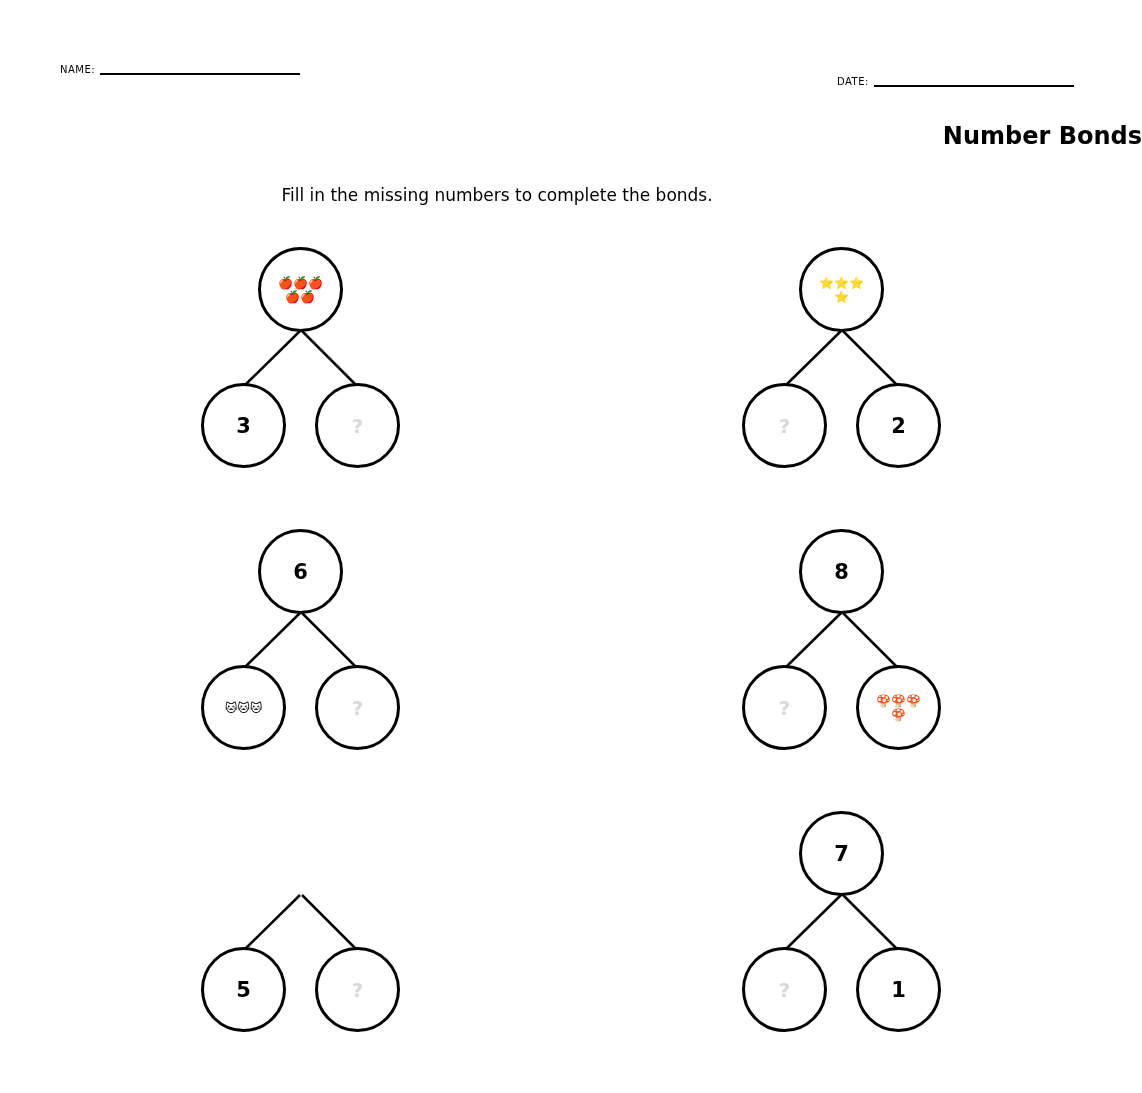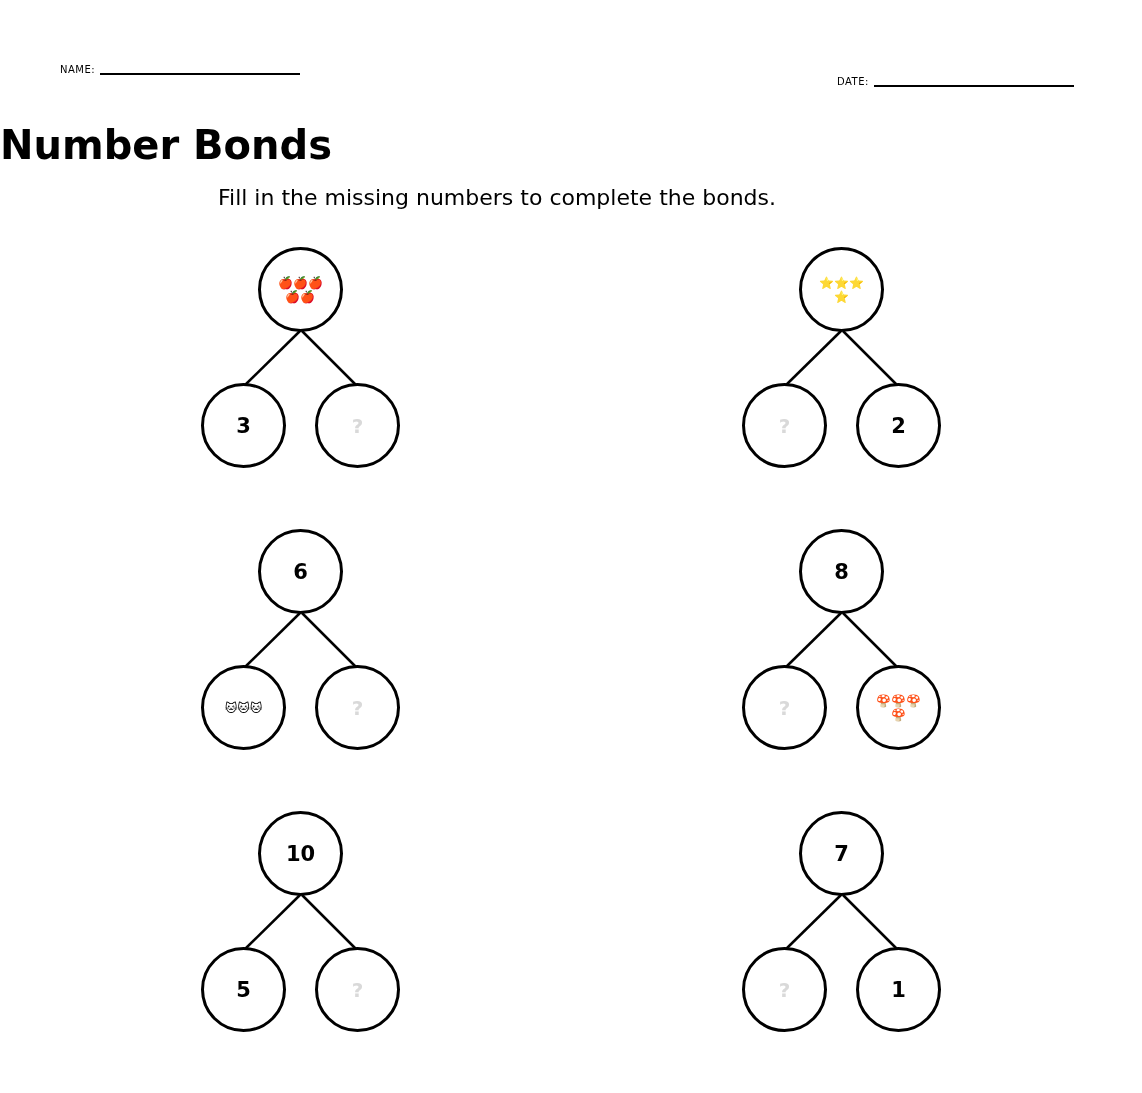--- a/index.html
+++ b/index.html
@@ -3,24 +3,24 @@
 <meta charset="utf-8">
 <style>
   html, body { margin: 0; padding: 0; background: #ffffff; }
   body { width: 1142px; height: 1093px; position: relative; overflow: hidden;
          font-family: "DejaVu Sans", sans-serif; color: #000; }
   .field { position: absolute; top: 62px; display: flex; align-items: flex-end; font-size: 10px; letter-spacing: 0.5px; }
   .field .lbl { margin-right: 5px; line-height: 16px; }
   .field .line { width: 200px; border-bottom: 2px solid #000; height: 0; margin-bottom: 3px; }
   #name-field { left: 60px; }
   #date-field { left: 837px; margin-top: 12px; }
-  .title { position: absolute; top: 122px; left: 0; width: 1142px; text-align: left;
-           font-size: 40px; font-weight: bold; }
+  .title { position: absolute; top: 122px; left: 0; width: 1142px; text-align: right;
+           font-size: 24px; font-weight: bold; }
   .subtitle { position: absolute; top: 185px; left: 0; width: 994px; text-align: center;
-              font-size: 22px; }
+              font-size: 17px; }
   .bond { position: absolute; width: 240px; height: 230px; }
   .bond svg { position: absolute; left: 0; top: 0; }
   .circle { position: absolute; width: 79px; height: 79px; border: 3px solid #000; border-radius: 50%;
             background: #fff; display: flex; align-items: center; justify-content: center;
             box-sizing: content-box; }
   .circle .num { font-size: 21px; font-weight: bold; }
   .circle .q { font-size: 20px; font-weight: bold; color: #d9d9d9; }
   .circle .pics { font-size: 12px; line-height: 14px; text-align: center; width: 56px; word-break: break-all; }
   .c-top { left: 58px; top: 0; }
   .c-left { left: 1px; top: 136px; }
@@ -100,23 +100,20 @@
     </div>
     <div class="circle c-right">
       <span class="pics">🍄🍄🍄🍄</span>
     </div>
     </div>
     <div class="bond" style="left: 200px; top: 811px;">
     <svg width="240" height="230">
       <line x1="100" y1="84" x2="44" y2="139" stroke="#000" stroke-width="2.5"></line>
       <line x1="102" y1="84" x2="157" y2="139" stroke="#000" stroke-width="2.5"></line>
     </svg>
-    <div class="circle c-top">
-      <span class="num">10</span>
-    </div>
     <div class="circle c-left">
       <span class="num">5</span>
     </div>
     <div class="circle c-right">
       <span class="q">?</span>
     </div>
     </div>
     <div class="bond" style="left: 741px; top: 811px;">
     <svg width="240" height="230">
       <line x1="100" y1="84" x2="44" y2="139" stroke="#000" stroke-width="2.5"></line>

